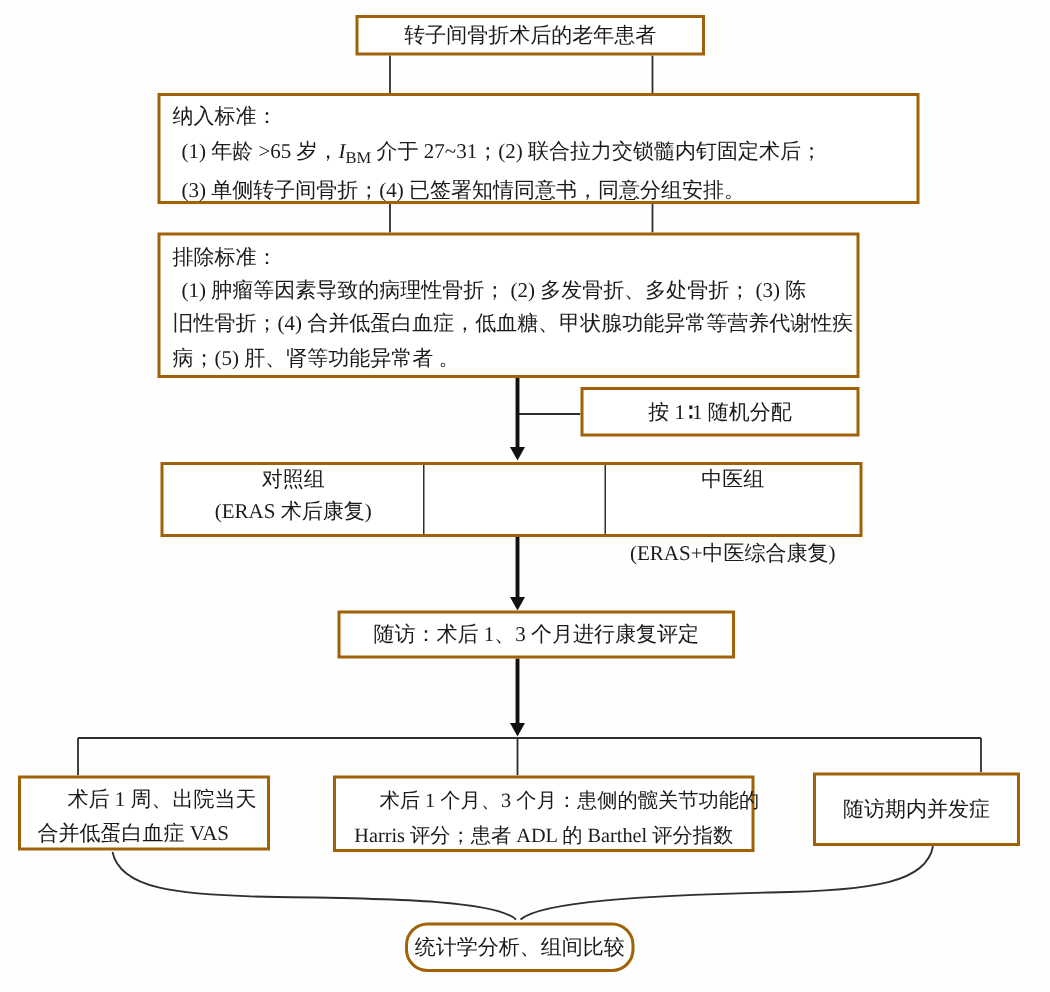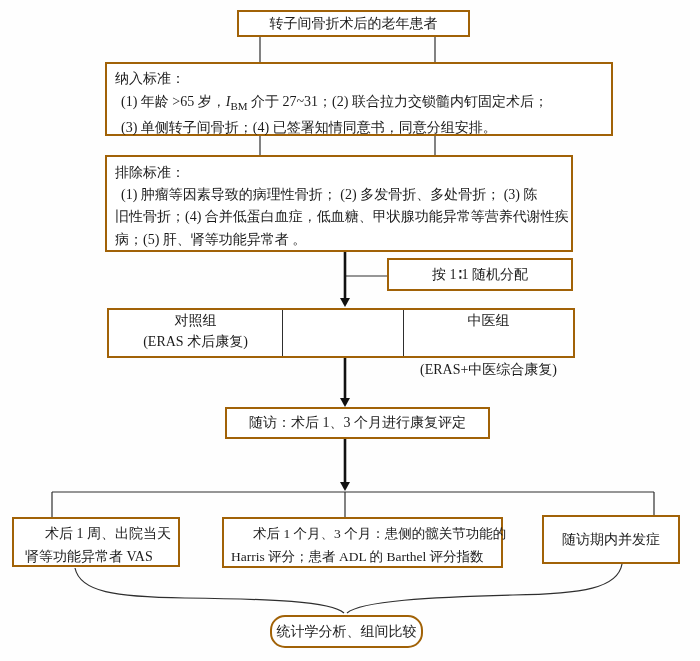--- a/index.html
+++ b/index.html
@@ -32,21 +32,21 @@
   .cell{box-sizing:border-box;height:100%;display:flex;flex-direction:column;
         align-items:center;justify-content:flex-start;text-align:center;line-height:21px;}
   .cell-left{width:173px;}
   .cell-mid{width:122px;border-left:1px solid #2e2e2e;border-right:1px solid #2e2e2e;}
   .cell-right{flex:1;gap:28px;}
   
   .followup-box{left:225px;top:407px;width:265px;height:32px;}
   
   .out-left{left:12px;top:517px;width:168px;height:50px;padding:4px 11px;line-height:20.5px;}
   .out-left .first{text-indent:20px;}
-  .out-mid{left:222px;top:517px;width:281px;height:51px;padding:4px 7px;font-size:13.5px;line-height:21px;}
+  .out-mid{left:222px;top:517px;width:281px;height:51px;padding:4px 7px;font-size:13.5px;line-height:21px;text-align:center;}
   .out-mid .first{text-indent:22px;}
   .out-right{left:542px;top:515px;width:138px;height:49px;text-align:center;}
   
   .analysis-box{left:270px;top:615px;width:153px;height:33px;border-radius:15px;}
 </style>
 </head>
 <body>
 
 <div class="canvas">
 
@@ -108,21 +108,21 @@
       <div>(ERAS+中医综合康复)</div>
     </div>
   </div>
 
   <div class="box followup-box center">
     <span>随访：术后 1、3 个月进行康复评定</span>
   </div>
 
   <div class="box out-left">
     <div class="tline first">术后 1 周、出院当天</div>
-    <div class="tline">肾等功能异常者 VAS</div>
+    <div class="tline">合并低蛋白血症 VAS</div>
   </div>
 
   <div class="box out-mid">
     <div class="tline first">术后 1 个月、3 个月：患侧的髋关节功能的</div>
     <div class="tline">Harris 评分；患者 ADL 的 Barthel 评分指数</div>
   </div>
 
   <div class="box out-right center">
     <span>随访期内并发症</span>
   </div>

